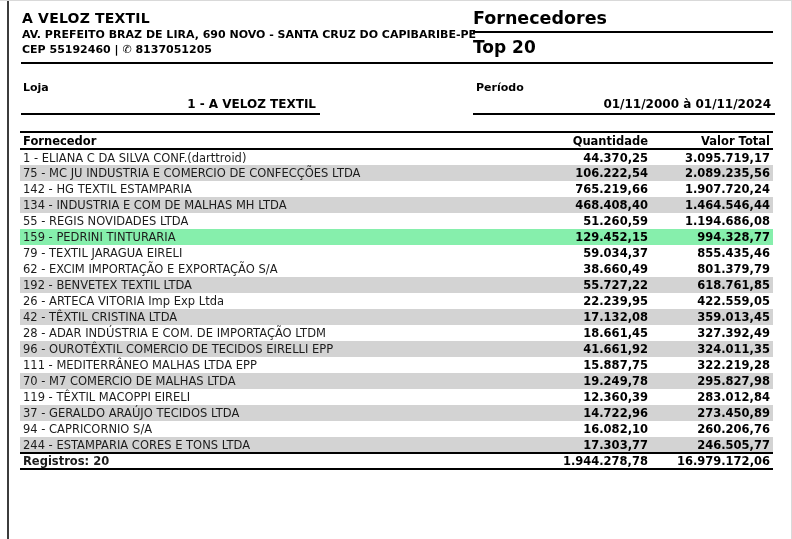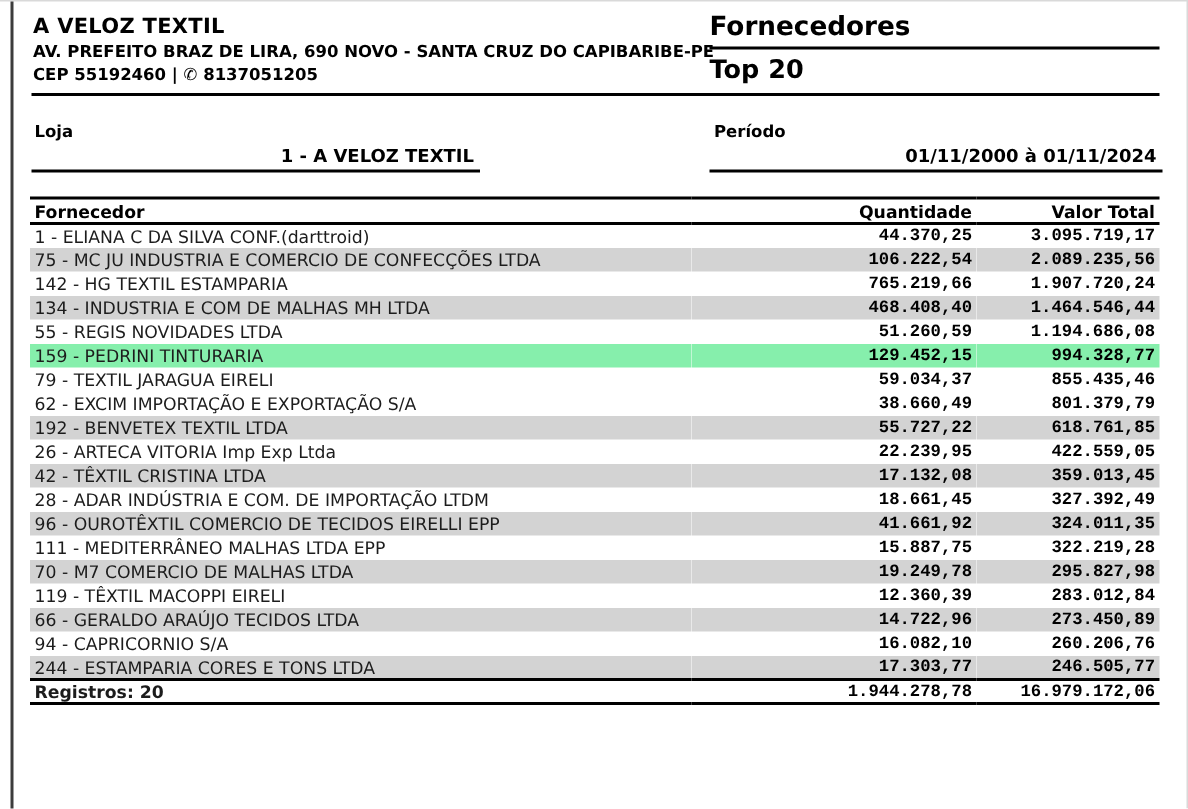--- a/index.html
+++ b/index.html
@@ -89,21 +89,21 @@
   }
   .fornecedores-table th.h-name { text-align: left; }
   .fornecedores-table th.h-num  { text-align: right; }
   .fornecedores-table tbody td {
     height: 16px; vertical-align: middle;
     font-size: 11.5px;
     padding: 0 3px;
     white-space: nowrap; overflow: hidden;
   }
   .fornecedores-table td.td-name { text-align: left; color: #1c1c1c; }
-  .fornecedores-table td.td-num  { text-align: right; font-weight: bold; color: #000; font-family: Liberation Mono, monospace; }
+  .fornecedores-table td.td-num  { text-align: right; font-weight: bold; color: #000; }
   .fornecedores-table tfoot td {
     height: 15px; vertical-align: middle;
     font-size: 11.5px; font-weight: bold;
     padding: 0 3px;
     border-top: 2px solid #000;
     border-bottom: 2px solid #000;
     white-space: nowrap;
   }
   .fornecedores-table tfoot td.td-num { text-align: right; }
 </style>
@@ -221,21 +221,21 @@
           <td class="td-name">70 - M7 COMERCIO DE MALHAS LTDA</td>
           <td class="td-num">19.249,78</td>
           <td class="td-num">295.827,98</td>
         </tr>
         <tr>
           <td class="td-name">119 - TÊXTIL MACOPPI EIRELI</td>
           <td class="td-num">12.360,39</td>
           <td class="td-num">283.012,84</td>
         </tr>
         <tr style="background: rgb(211, 211, 211);">
-          <td class="td-name">66 - GERALDO ARAÚJO TECIDOS LTDA</td>
+          <td class="td-name">37 - GERALDO ARAÚJO TECIDOS LTDA</td>
           <td class="td-num">14.722,96</td>
           <td class="td-num">273.450,89</td>
         </tr>
         <tr>
           <td class="td-name">94 - CAPRICORNIO S/A</td>
           <td class="td-num">16.082,10</td>
           <td class="td-num">260.206,76</td>
         </tr>
         <tr style="background: rgb(211, 211, 211);">
           <td class="td-name">244 - ESTAMPARIA CORES E TONS LTDA</td>

